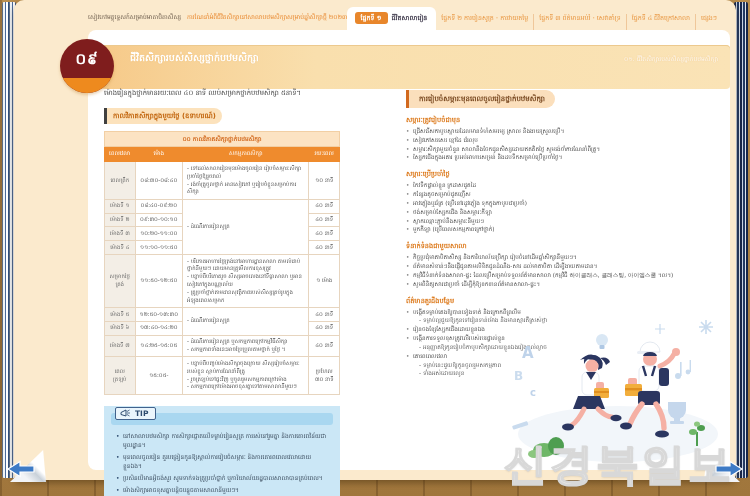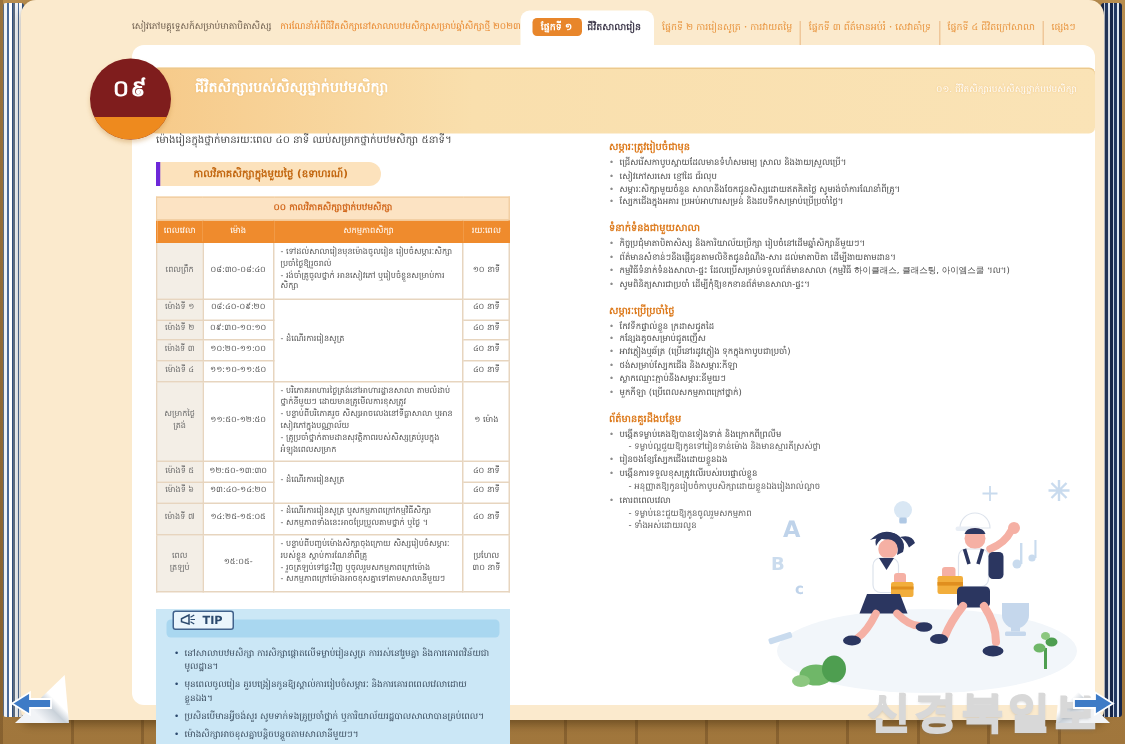--- a/index.html
+++ b/index.html
@@ -55,22 +55,22 @@
     position:absolute;left:-28px;top:9px;width:54px;height:54px;border-radius:50%;
     background:#7f1d1d;overflow:hidden;box-shadow:0 2px 3px rgba(190,130,50,.35);
   }
   .badge .crescent{position:absolute;left:0;right:0;bottom:0;height:15px;background:#EE8A1E;border-radius:0 0 27px 27px;}
   .badge .num{position:absolute;left:0;right:0;top:10px;text-align:center;color:#fff;font-weight:bold;font-size:15px;letter-spacing:1px;}
   
   .col-left{position:absolute;left:16px;top:58px;width:236px;}
   .col-right{position:absolute;left:318px;top:56px;right:8px;}
   .intro{font-size:6.8px;color:#4a4a4a;line-height:1.6;}
   .label-box{
-    display:inline-block;margin-top:9px;background:#FCE2BC;border-left:3px solid #6d28d9;
-    padding:3px 22px;border-radius:0 9px 9px 0;color:#C2660F;font-weight:bold;font-size:6.8px;
+    display:inline-block;margin-top:9px;background:#FCE2BC;border-left:3px solid #404040;
+    padding:3px 6px;border-radius:0 9px 9px 0;color:#C2660F;font-weight:bold;font-size:6.8px;
   }
   
   .sched{width:100%;border-collapse:collapse;margin-top:7px;font-size:5.4px;color:#555;}
   .sched .ttl{background:#FCE3C3;color:#D2691E;text-align:center;padding:3px 2px;font-size:5.9px;font-weight:bold;border:1px solid #F2CFA4;}
   .sched th{background:#EF8B2D;color:#fff;padding:3px 2px;font-weight:normal;font-size:5.6px;border:1px solid #EF8B2D;}
   .sched td{border:1px solid #E7D5BF;padding:2.5px 4px;vertical-align:middle;line-height:1.45;}
   .sched td.c1{background:#F3EEE6;text-align:center;color:#6b6b6b;width:13%;}
   .sched td.c2{text-align:center;width:17%;white-space:nowrap;}
   .sched td.c4{text-align:center;width:13%;}
   .sched td.desc div{margin:0;}
@@ -95,21 +95,21 @@
   .r-sec ul{margin:0;padding:0;list-style:none;}
   .r-sec li{font-size:5.7px;color:#4a4a4a;line-height:1.55;padding-left:7px;position:relative;}
   .r-sec li:before{content:"•";position:absolute;left:0;color:#8a8a8a;}
   .r-sec li .sub{padding-left:6px;color:#5c5c5c;}
   .r-sec li .sub:before{content:"- ";}
   
   .illus{position:absolute;right:6px;bottom:4px;width:214px;height:152px;}
   
   .page-num{position:absolute;left:18px;bottom:3px;color:#E8862B;font-size:8px;font-weight:bold;}
   .watermark{
-    position:absolute;right:16px;bottom:2px;font-size:28px;font-weight:bold;letter-spacing:3px;
+    position:absolute;right:16px;bottom:2px;font-size:43px;font-weight:bold;letter-spacing:3px;
     color:rgba(255,255,255,.95);-webkit-text-stroke:1.5px #d8d8d8;
     text-shadow:0 1px 2px rgba(120,120,120,.35);z-index:6;
   }
   
   .curl{position:absolute;width:36px;height:32px;z-index:5;}
   .curl-l{left:8px;bottom:0;background:linear-gradient(45deg,#f2f4f7 30%,#c9d1d9 50%,#ffffff 62%);clip-path:polygon(0 100%,100% 100%,92% 0);}
   .curl-r{right:8px;bottom:0;background:linear-gradient(-45deg,#f2f4f7 30%,#c9d1d9 50%,#ffffff 62%);clip-path:polygon(0 100%,100% 100%,8% 0);}
   .nav-arrow{position:absolute;bottom:4px;width:30px;height:18px;z-index:7;cursor:pointer;}
   .nav-left{left:4px;}
   .nav-right{right:4px;}
@@ -256,48 +256,49 @@
           <ul id="tip-list">
               <li>នៅសាលាបឋមសិក្សា ការសិក្សាផ្តោតលើទម្លាប់រៀនសូត្រ ការរស់នៅរួមគ្នា និងការគោរពវិន័យជាមូលដ្ឋាន។</li>
               <li>មុនពេលចូលរៀន គួរបង្រៀនកូនឱ្យស្គាល់ការរៀបចំសម្ភារៈ និងការគោរពពេលវេលាដោយខ្លួនឯង។</li>
               <li>ប្រសិនបើមានអ្វីចង់សួរ សូមទាក់ទងគ្រូប្រចាំថ្នាក់ ឬការិយាល័យរដ្ឋបាលសាលាបានគ្រប់ពេល។</li>
               <li>ម៉ោងសិក្សាអាចខុសគ្នាបន្តិចបន្តួចតាមសាលានីមួយៗ។</li>
             </ul>
         </div>
       </div>
 
       <div class="col-right">
+        <div class="r-head">ការរៀបចំសម្ភារៈមុនពេលចូលរៀនថ្នាក់បឋមសិក្សា</div>
         <div id="r-sections">
             <div class="r-sec">
               <h4>សម្ភារៈត្រូវរៀបចំជាមុន</h4>
               <ul>
                 <li>ជ្រើសរើសកាបូបស្ពាយដែលមានទំហំសមរម្យ ស្រាល និងងាយស្រួលប្រើ។</li>
                 <li>សៀវភៅសរសេរ ខ្មៅដៃ ជ័រលុប</li>
                 <li>សម្ភារៈសិក្សាមួយចំនួន សាលានឹងចែកជូនសិស្សដោយឥតគិតថ្លៃ សូមរង់ចាំការណែនាំពីគ្រូ។</li>
                 <li>ស្បែកជើងក្នុងអគារ ប្រអប់អាហារសម្រន់ និងដបទឹកសម្រាប់ប្រើប្រចាំថ្ងៃ។</li>
               </ul>
             </div>
             <div class="r-sec">
-              <h4>ទំនាក់ទំនងជាមួយសាលា</h4>
-              <ul>
-                <li>កិច្ចប្រជុំមាតាបិតាសិស្ស និងការិយាល័យប្រឹក្សា រៀបចំនៅដើមឆ្នាំសិក្សានីមួយៗ។</li>
-                <li>ព័ត៌មានសំខាន់ៗនឹងផ្ញើជូនតាមលិខិតជូនដំណឹង-សារ ដល់មាតាបិតា ដើម្បីងាយតាមដាន។</li>
-                <li>កម្មវិធីទំនាក់ទំនងសាលា-ផ្ទះ ដែលប្រើសម្រាប់ទទួលព័ត៌មានសាលា (កម្មវិធី 하이클래스, 클래스팅, 아이엠스쿨 ។ល។)</li>
-                <li>សូមពិនិត្យសារជាប្រចាំ ដើម្បីកុំឱ្យខកខានព័ត៌មានសាលា-ផ្ទះ។</li>
-              </ul>
-            </div>
-            <div class="r-sec">
               <h4>សម្ភារៈប្រើប្រចាំថ្ងៃ</h4>
               <ul>
                 <li>កែវទឹកផ្ទាល់ខ្លួន ក្រដាសជូតដៃ</li>
                 <li>កន្សែងតូចសម្រាប់ជូតញើស</li>
                 <li>អាវភ្លៀងឬឆ័ត្រ (ប្រើនៅរដូវភ្លៀង ទុកក្នុងកាបូបជាប្រចាំ)</li>
                 <li>ថង់សម្រាប់ស្បែកជើង និងសម្ភារៈកីឡា</li>
                 <li>ស្លាកឈ្មោះភ្ជាប់នឹងសម្ភារៈនីមួយៗ</li>
                 <li>មួកកីឡា (ប្រើពេលសកម្មភាពក្រៅថ្នាក់)</li>
+              </ul>
+            </div>
+            <div class="r-sec">
+              <h4>ទំនាក់ទំនងជាមួយសាលា</h4>
+              <ul>
+                <li>កិច្ចប្រជុំមាតាបិតាសិស្ស និងការិយាល័យប្រឹក្សា រៀបចំនៅដើមឆ្នាំសិក្សានីមួយៗ។</li>
+                <li>ព័ត៌មានសំខាន់ៗនឹងផ្ញើជូនតាមលិខិតជូនដំណឹង-សារ ដល់មាតាបិតា ដើម្បីងាយតាមដាន។</li>
+                <li>កម្មវិធីទំនាក់ទំនងសាលា-ផ្ទះ ដែលប្រើសម្រាប់ទទួលព័ត៌មានសាលា (កម្មវិធី 하이클래스, 클래스팅, 아이엠스쿨 ។ល។)</li>
+                <li>សូមពិនិត្យសារជាប្រចាំ ដើម្បីកុំឱ្យខកខានព័ត៌មានសាលា-ផ្ទះ។</li>
               </ul>
             </div>
             <div class="r-sec">
               <h4>ព័ត៌មានគួរដឹងបន្ថែម</h4>
               <ul>
                 <li>បង្កើតទម្លាប់គេងឱ្យបានទៀងទាត់ និងក្រោកពីព្រលឹម<div class="sub">ទម្លាប់ល្អជួយឱ្យកូនទៅរៀនទាន់ម៉ោង និងមានស្មារតីស្រស់ថ្លា</div></li>
                 <li>រៀនចងខ្សែស្បែកជើងដោយខ្លួនឯង</li>
                 <li>បង្កើនការទទួលខុសត្រូវលើរបស់របរផ្ទាល់ខ្លួន<div class="sub">អនុញ្ញាតឱ្យកូនរៀបចំកាបូបសិក្សាដោយខ្លួនឯងរៀងរាល់ល្ងាច</div></li>
                 <li>គោរពពេលវេលា<div class="sub">ទម្លាប់នេះជួយឱ្យកូនចូលរួមសកម្មភាព</div><div class="sub">ទាំងអស់ដោយរលូន</div></li>
               </ul>

